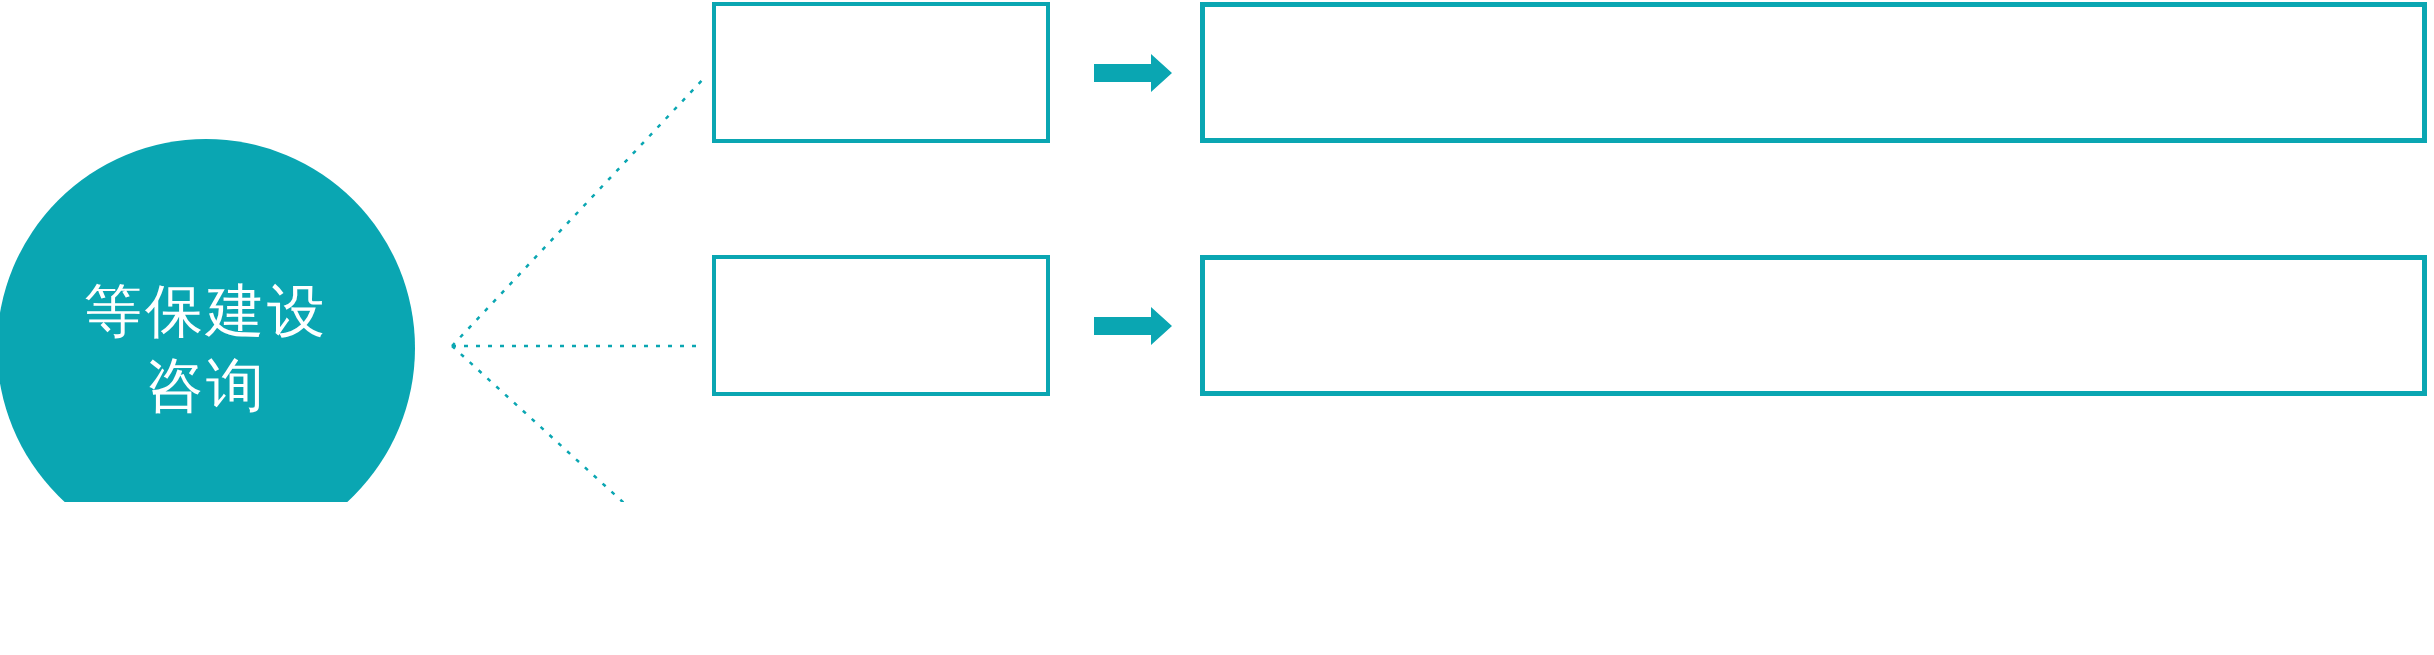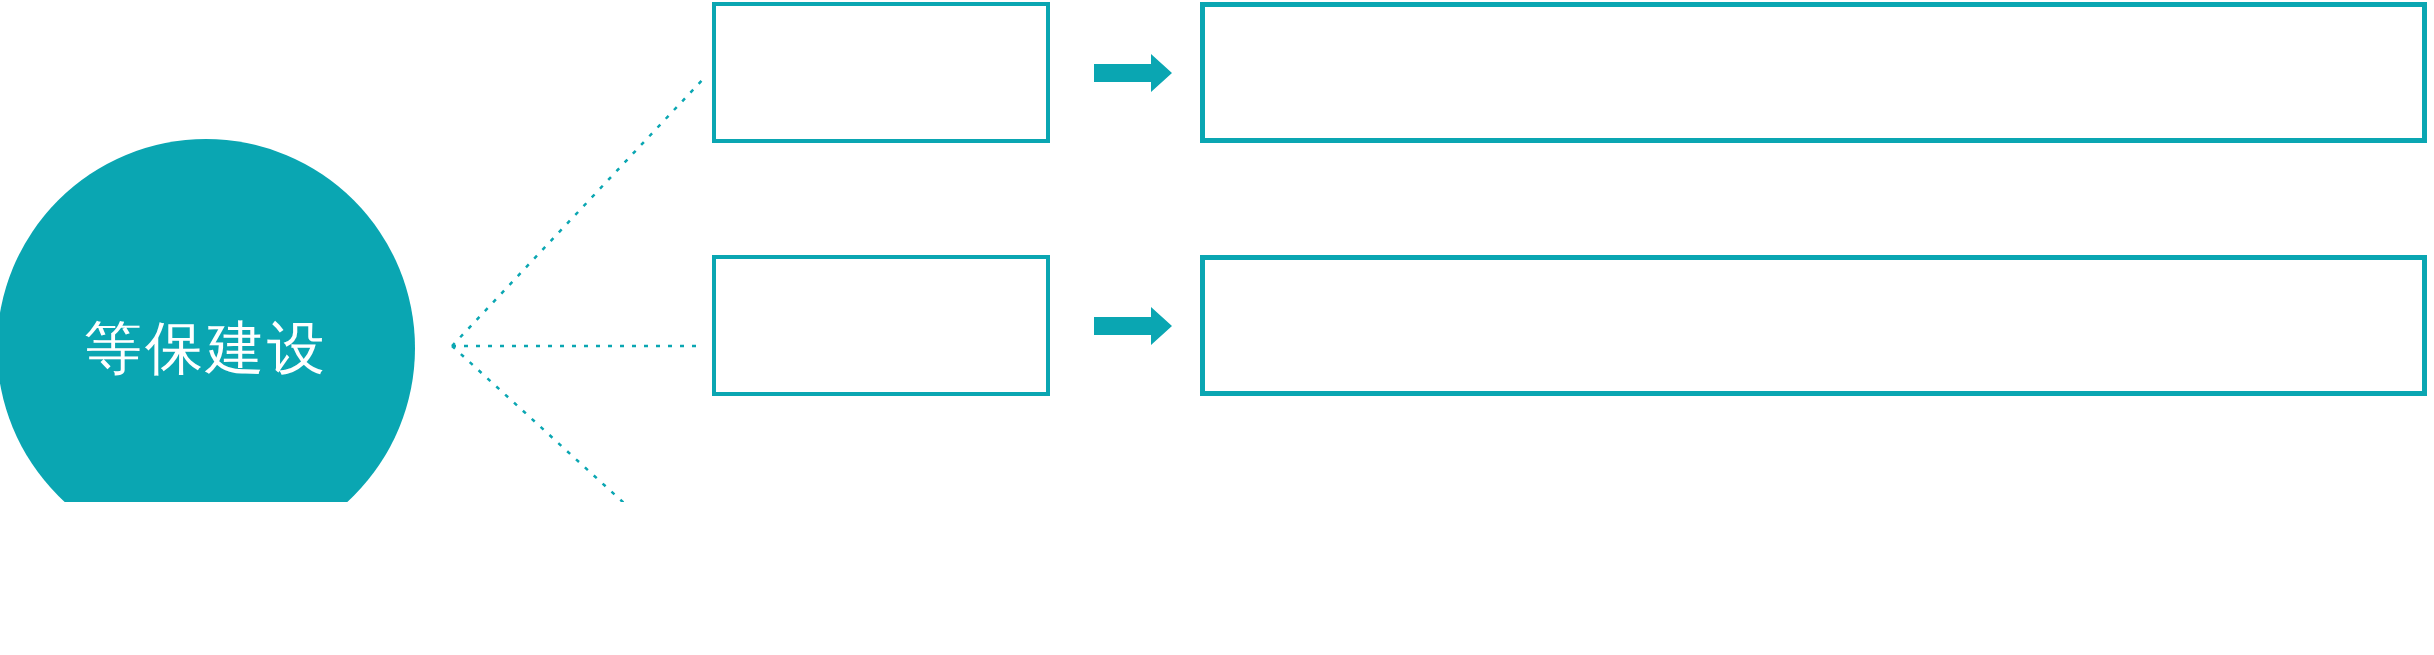--- a/index.html
+++ b/index.html
@@ -83,20 +83,21 @@
 <div class="canvas">
 
   <svg class="connectors" viewBox="0 0 2434 655" xmlns="http://www.w3.org/2000/svg">
     <line x1="452" y1="346" x2="706" y2="76"></line>
     <line x1="452" y1="346" x2="704" y2="346"></line>
     <line x1="452" y1="346" x2="706" y2="578"></line>
   </svg>
 
   <div class="topic-circle">
     <span>等保建设</span>
+    <span>咨询</span>
   </div>
 
   <div class="step-box row1"></div>
   <div class="arrow row1">
     <svg viewBox="0 0 78 38" xmlns="http://www.w3.org/2000/svg">
       <polygon points="0,10 57,10 57,0 78,19 57,38 57,28 0,28"></polygon>
     </svg>
   </div>
   <div class="detail-box row1"></div>
 

